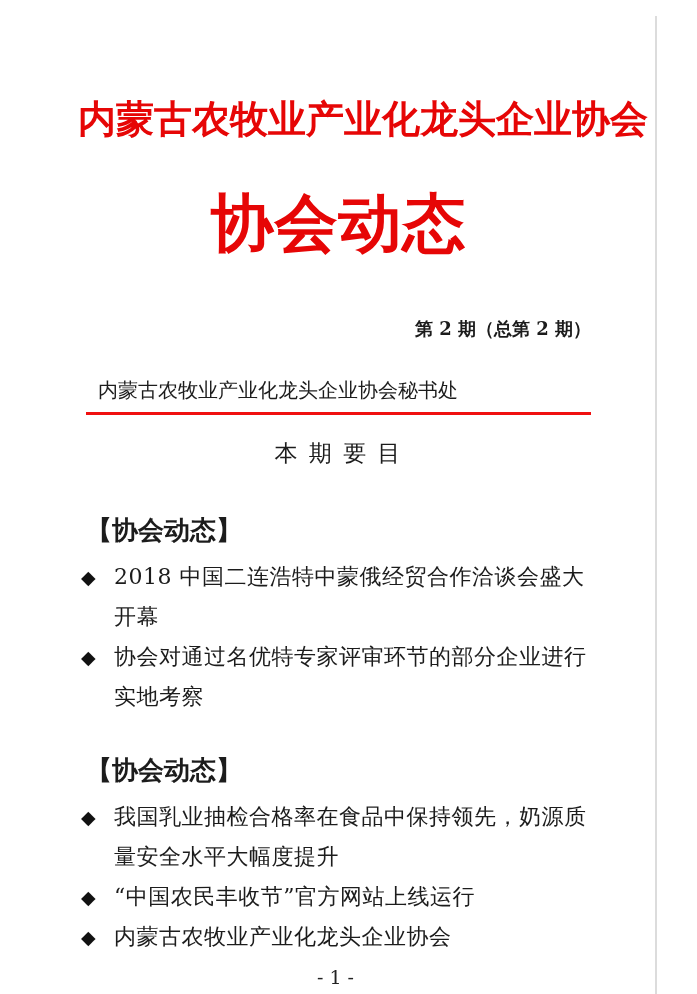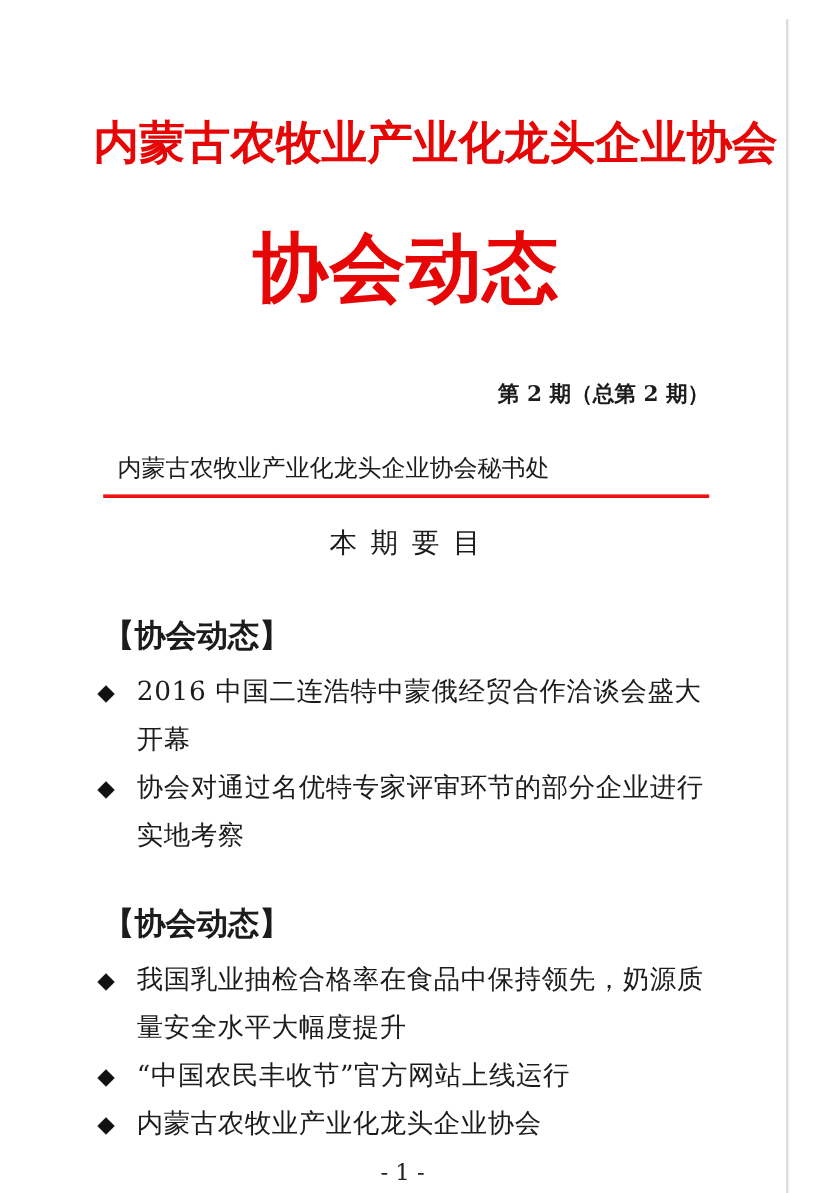--- a/index.html
+++ b/index.html
@@ -125,21 +125,21 @@
   <div class="rule"></div>
 
   <div class="contents-heading">本 期 要 目</div>
 
   <div id="sections">
   <div class="section">
     <h2 class="sec-heading">【协会动态】</h2>
     <div class="items">
   <div class="item">
     <span class="bullet">◆</span>
-    <span class="item-text">2016 中国二连浩特中蒙俄经贸合作洽谈会盛大开幕</span>
+    <span class="item-text">2018 中国二连浩特中蒙俄经贸合作洽谈会盛大开幕</span>
   </div>
 
   <div class="item">
     <span class="bullet">◆</span>
     <span class="item-text">协会对通过名优特专家评审环节的部分企业进行实地考察</span>
   </div>
 </div>
   </div>
 
   <div class="section">

